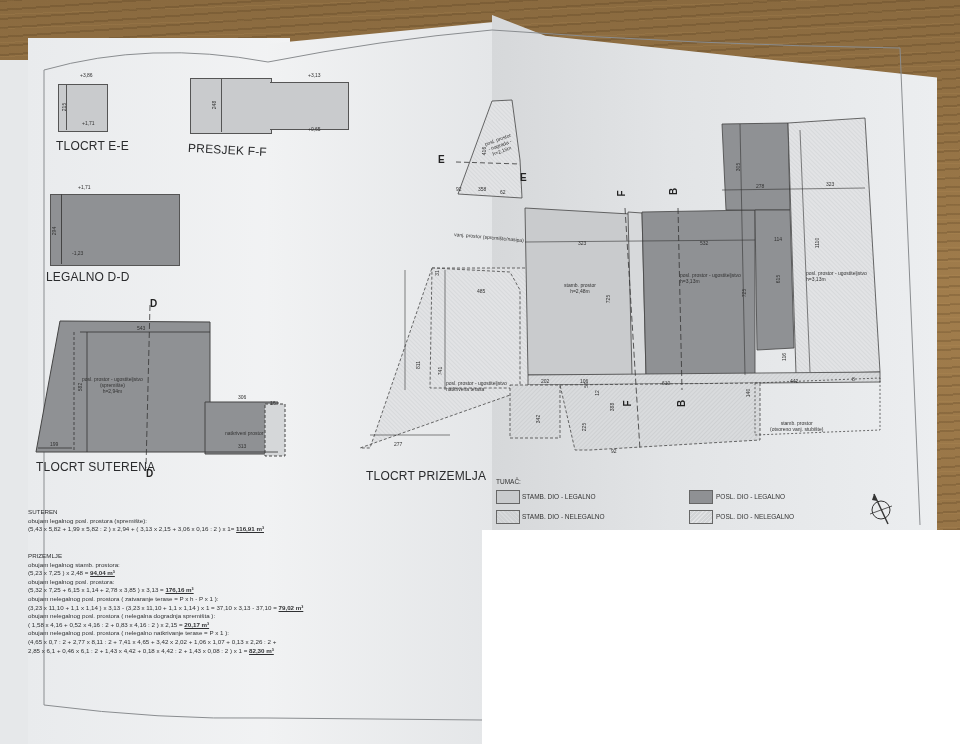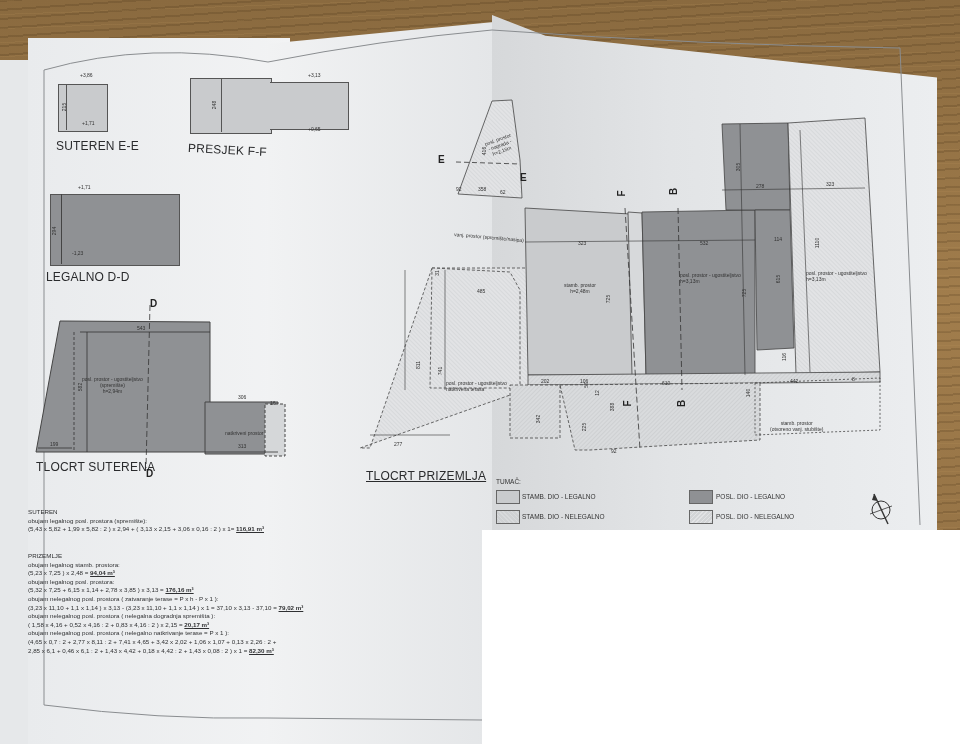--- a/index.html
+++ b/index.html
@@ -47,21 +47,21 @@
 <svg width="960" height="744" style="left:0;top:0;">
   <path d="M44,70 Q150,40 268,62 Q380,40 492,30 Q700,45 900,48 L920,525" fill="none" stroke="#8a8d90" stroke-width="1"></path>
   <path d="M44,70 L44,705 Q160,720 268,718 L482,720" fill="none" stroke="#8a8d90" stroke-width="1"></path>
 </svg>
 
 <div class="shape legal-stamb" style="left:58px;top:84px;width:48px;height:46px;"></div>
 <div class="abs" style="left:66px;top:84px;width:1px;height:46px;background:#555;"></div>
 <div class="dim" style="left:80px;top:72px;">+3,86</div>
 <div class="dim" style="left:82px;top:120px;">+1,71</div>
 <div class="dim" style="left:60px;top:104px;transform:rotate(-90deg);">215</div>
-<div class="lbl title" style="left:56px;top:139px;">SUTEREN E-E</div>
+<div class="lbl title" style="left:56px;top:139px;">TLOCRT E-E</div>
 
 <div class="shape legal-stamb" style="left:190px;top:78px;width:80px;height:54px;"></div>
 <div class="abs" style="left:221px;top:78px;width:1px;height:54px;background:#555;"></div>
 <div class="shape legal-stamb" style="left:270px;top:82px;width:78px;height:46px;border-left:none;"></div>
 <div class="dim" style="left:308px;top:72px;">+3,13</div>
 <div class="dim" style="left:308px;top:126px;">+0,65</div>
 <div class="dim" style="left:210px;top:102px;transform:rotate(-90deg);">248</div>
 <div class="lbl title" style="left:188px;top:143px;transform:rotate(3deg);">PRESJEK F-F</div>
 
 <div class="shape legal-posl" style="left:50px;top:194px;width:128px;height:70px;"></div>
@@ -224,21 +224,21 @@
 </div>
 <div class="room" style="left:446px;top:380px;text-align:left;">
   <div>posl. prostor - ugostiteljstvo</div>
   <div>natkrivena terasa</div>
 </div>
 <div class="room" style="left:770px;top:420px;">
   <div>stamb. prostor</div>
   <div>(otvoreno vanj. stubište)</div>
 </div>
 
-<div class="lbl title" style="left:366px;top:469px;text-decoration:underline;">TLOCRT PRIZEMLJA</div>
+<div class="lbl title" style="left:366px;top:469px;">TLOCRT PRIZEMLJA</div>
 
 <div class="legend-text" style="left:496px;top:478px;">TUMAČ:</div>
 <div class="legend-box legal-stamb" style="left:496px;top:490px;"></div>
 <div class="legend-text" style="left:522px;top:493px;">STAMB. DIO - LEGALNO</div>
 <div class="legend-box illegal-stamb" style="left:496px;top:510px;"></div>
 <div class="legend-text" style="left:522px;top:513px;">STAMB. DIO - NELEGALNO</div>
 <div class="legend-box legal-posl" style="left:689px;top:490px;"></div>
 <div class="legend-text" style="left:716px;top:493px;">POSL. DIO - LEGALNO</div>
 <div class="legend-box illegal-posl" style="left:689px;top:510px;"></div>
 <div class="legend-text" style="left:716px;top:513px;">POSL. DIO - NELEGALNO</div>

